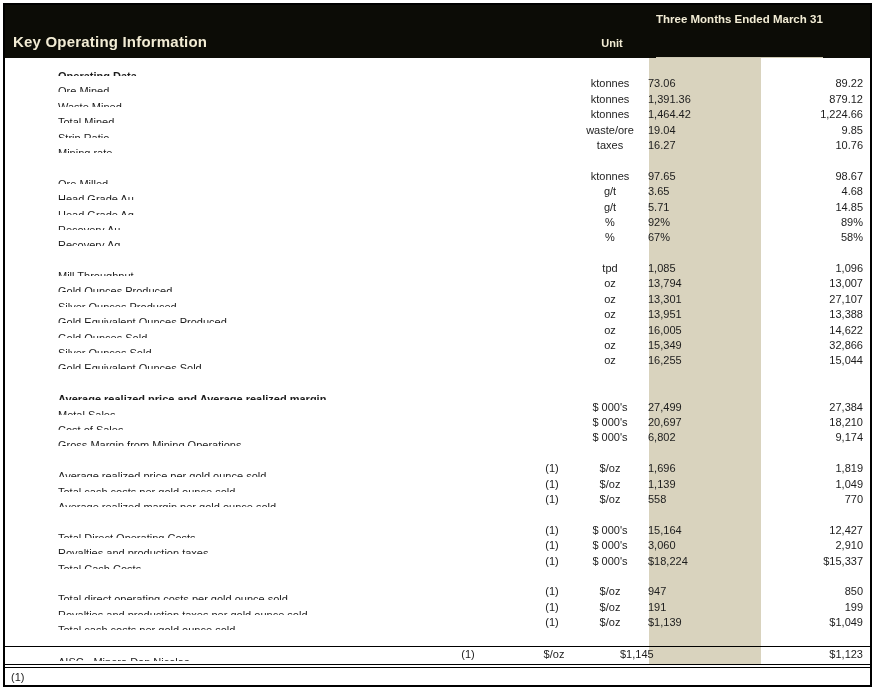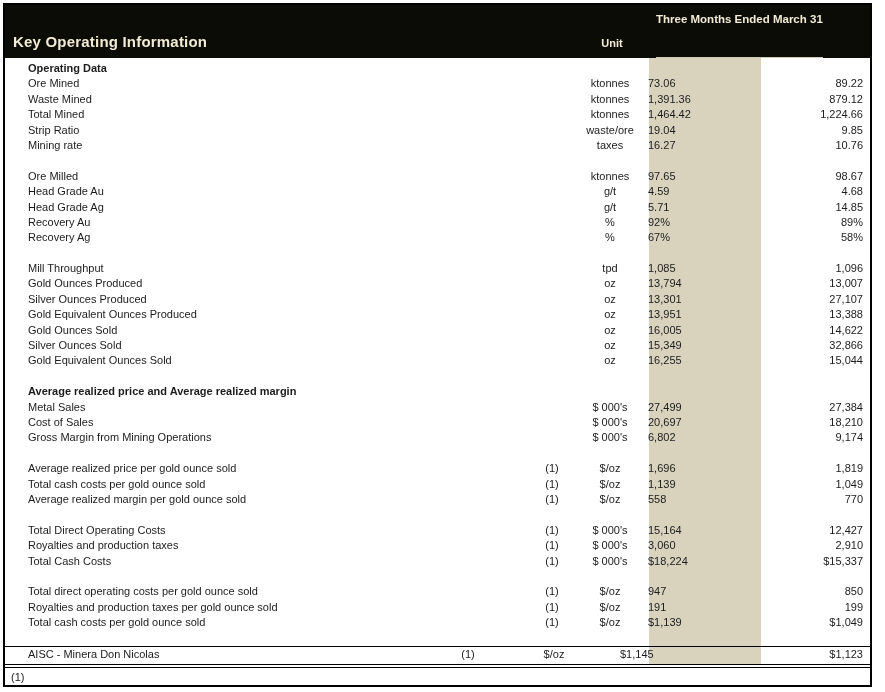--- a/index.html
+++ b/index.html
@@ -43,21 +43,21 @@
   
   .tbody{flex:1;position:relative;display:flex;flex-direction:column;background:#fff;}
   .stripe{
     position:absolute;top:0;left:644px;width:112px;bottom:21px;
     background:var(--stripe);z-index:0;
   }
   .rows{flex:1;position:relative;z-index:1;padding-top:3px;overflow:hidden;}
   .row{display:flex;height:15.4px;line-height:15.4px;font-size:11px;white-space:nowrap;}
   .row.section{font-weight:bold;}
   .row.aisc{border-top:1px solid var(--rule);gap:28px;}
-  .c-label{flex:1;padding-left:23px;overflow:hidden;}
+  .c-label{flex:1;padding-left:53px;overflow:hidden;margin-top:8px;}
   .c-fn{width:40px;text-align:center;}
   .c-unit{width:76px;text-align:center;}
   .c-2023{width:112px;text-align:left;padding-right:15px;}
   .c-2022{width:110px;text-align:right;padding-right:7px;}
   
   .rule-double{
     height:4px;flex:0 0 4px;z-index:1;
     border-top:1px solid var(--rule);border-bottom:1px solid var(--rule);
     background:#fff;
   }
@@ -138,21 +138,21 @@
           <span class="c-label">Ore Milled</span>
           <span class="c-fn"></span>
           <span class="c-unit">ktonnes</span>
           <span class="c-2023">97.65</span>
           <span class="c-2022">98.67</span>
         </div>
         <div class="row data">
           <span class="c-label">Head Grade Au</span>
           <span class="c-fn"></span>
           <span class="c-unit">g/t</span>
-          <span class="c-2023">4.59</span>
+          <span class="c-2023">3.65</span>
           <span class="c-2022">4.68</span>
         </div>
         <div class="row data">
           <span class="c-label">Head Grade Ag</span>
           <span class="c-fn"></span>
           <span class="c-unit">g/t</span>
           <span class="c-2023">5.71</span>
           <span class="c-2022">14.85</span>
         </div>
         <div class="row data">

